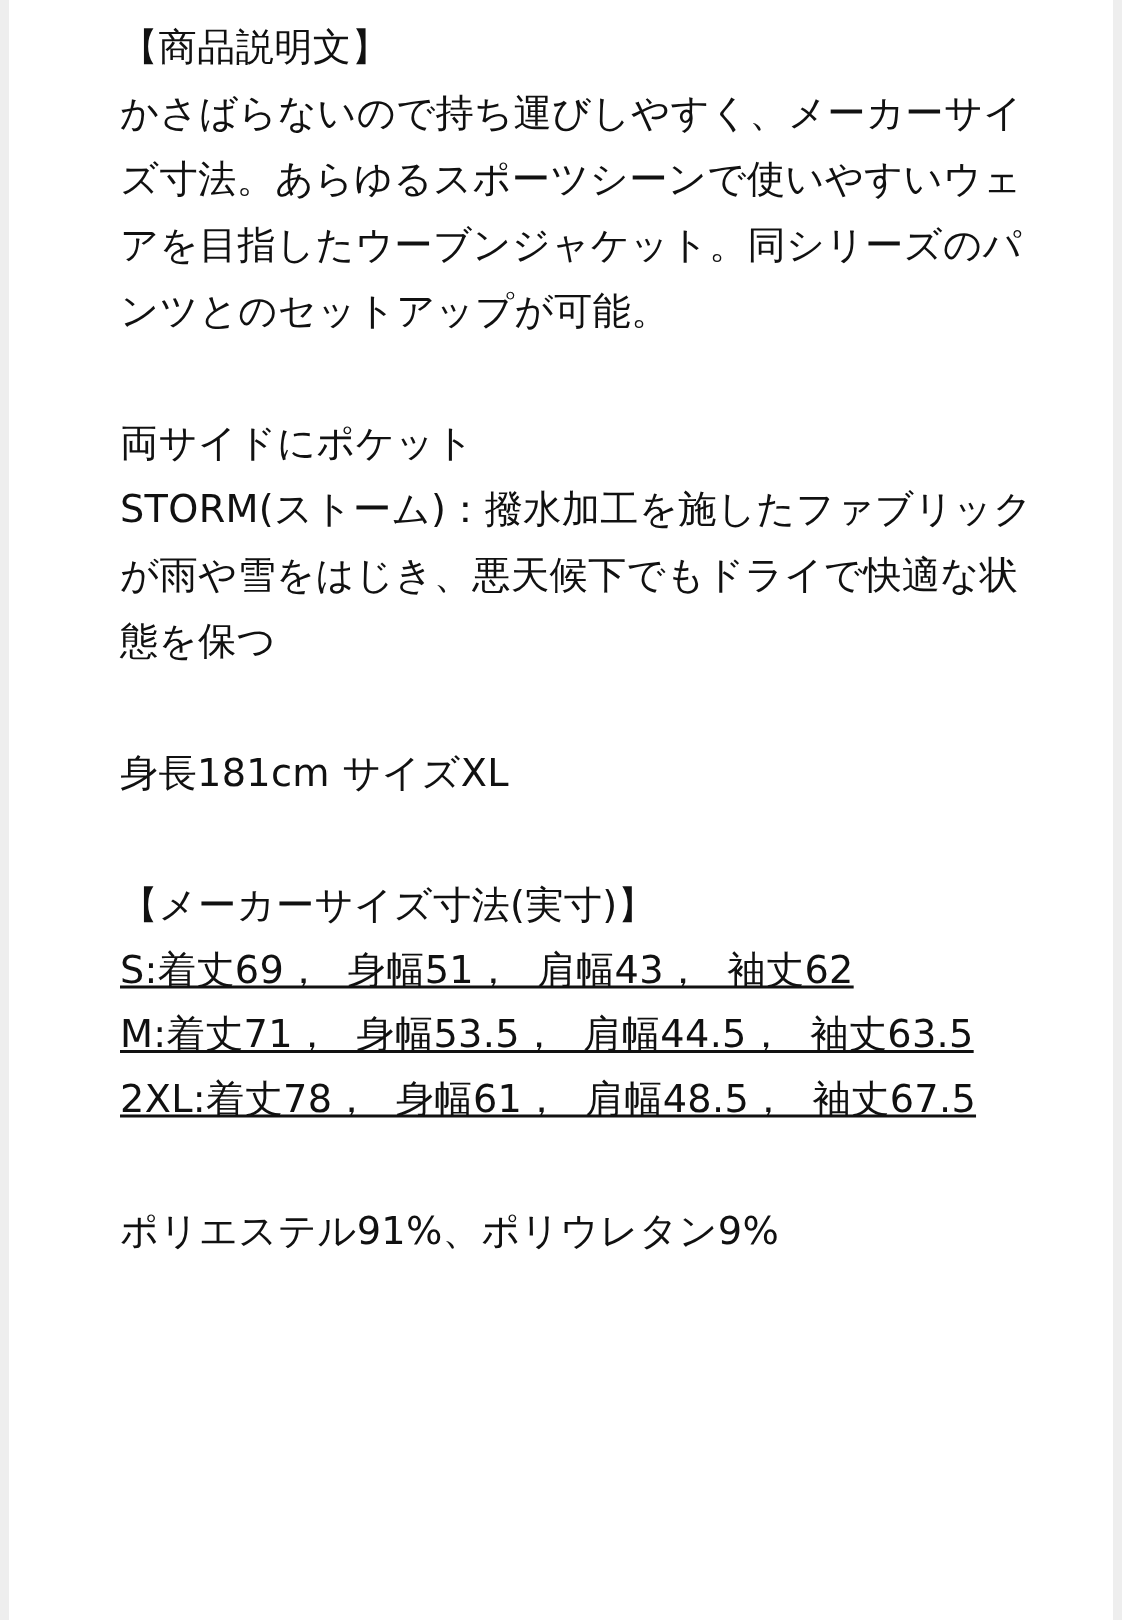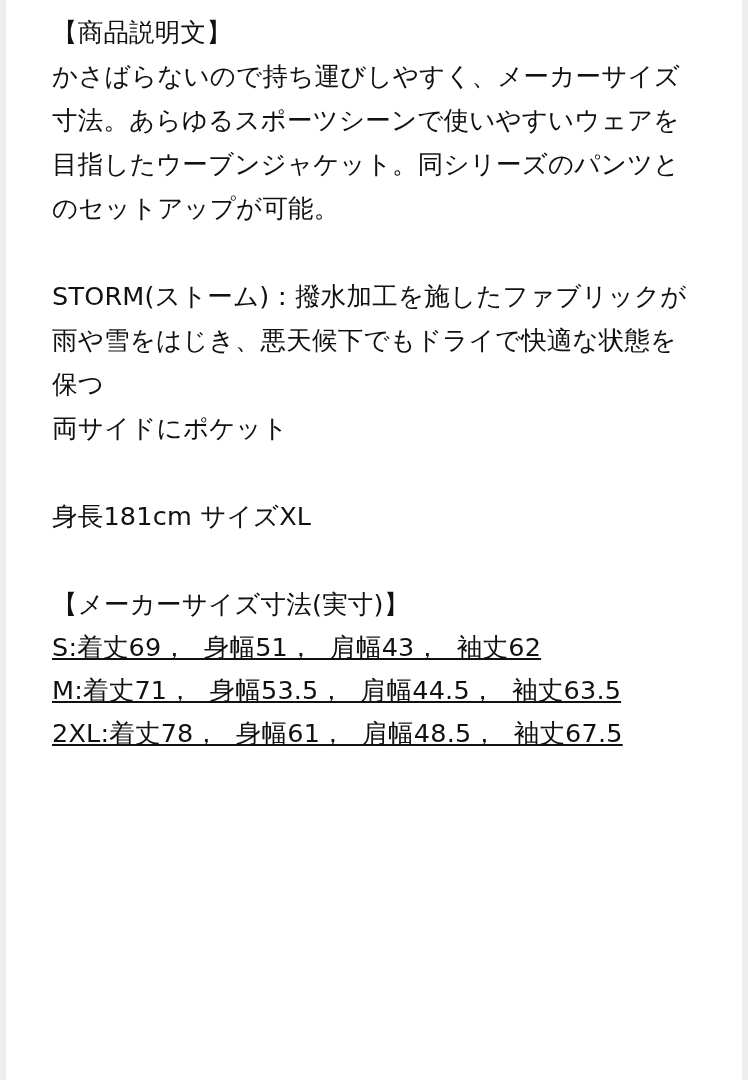--- a/index.html
+++ b/index.html
@@ -26,21 +26,21 @@
     top: 0;
     width: 6px;
     height: 100%;
     background: #eeeeee;
   }
   .gutter-left { left: 0; }
   .gutter-right { right: 0; }
 
   .content {
     position: relative;
-    padding: 10px 52px 0 52px;
+    padding: 10px 52px 0 80px;
     color: #111111;
     font-size: 25.5px;
     line-height: 44px;
     letter-spacing: 0.2px;
   }
   .block {
     margin: 0;
     white-space: pre-wrap;
     word-break: break-all;
   }
@@ -67,31 +67,32 @@
   <div class="gutter-left"></div>
   <div class="gutter-right"></div>
 
   <div class="content">
 
     <div class="heading">【商品説明文】</div>
     <div class="block">かさばらないので持ち運びしやすく、メーカーサイズ寸法。あらゆるスポーツシーンで使いやすいウェアを目指したウーブンジャケット。同シリーズのパンツとのセットアップが可能。</div>
 
     <div class="spacer-lg"></div>
 
+    <div class="block">両サイドにポケット</div>
     <div class="block">STORM(ストーム)：撥水加工を施したファブリックが雨や雪をはじき、悪天候下でもドライで快適な状態を保つ</div>
-    <div class="block">両サイドにポケット</div>
 
     <div class="spacer-lg"></div>
 
     <div class="block">身長181cm サイズXL</div>
 
     <div class="spacer-md"></div>
 
     <div class="heading">【メーカーサイズ寸法(実寸)】</div>
     <div class="size-line">S:着丈69，  身幅51，  肩幅43，  袖丈62</div>
     <div class="size-line">M:着丈71，  身幅53.5，  肩幅44.5，  袖丈63.5</div>
     <div class="size-line">2XL:着丈78，  身幅61，  肩幅48.5，  袖丈67.5</div>
 
     <div class="spacer-lg"></div>
 
+    <div class="block">ポリエステル91%、ポリウレタン9%</div>
 
   </div>
 </div>
 
 </body></html>

